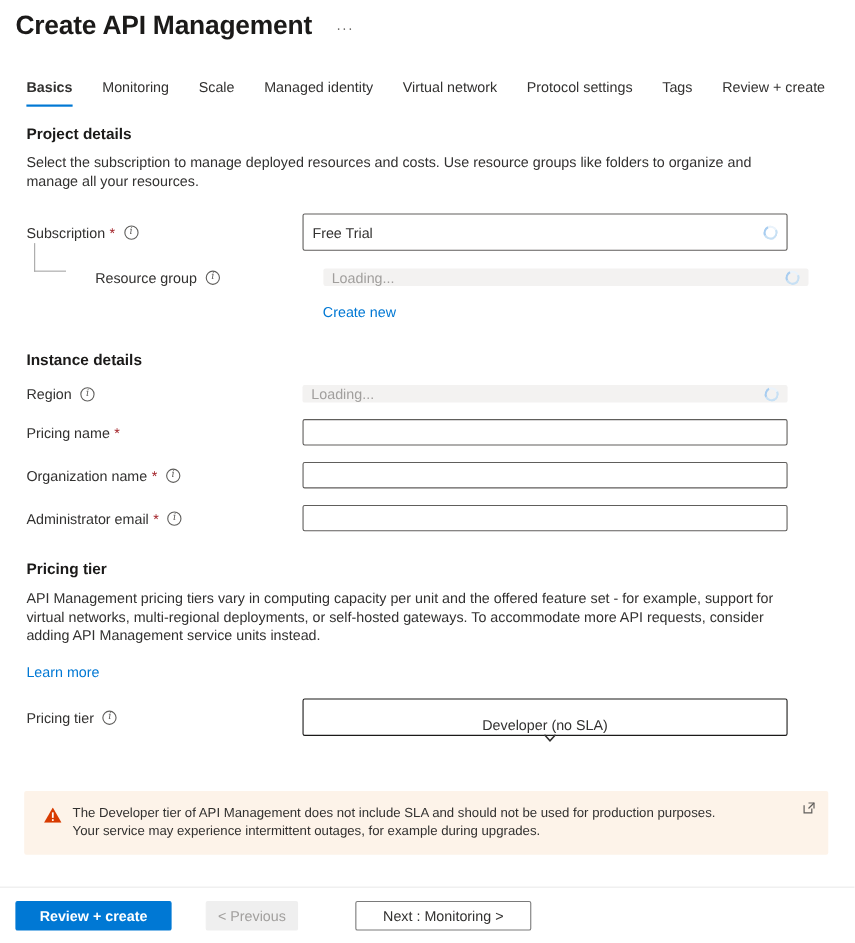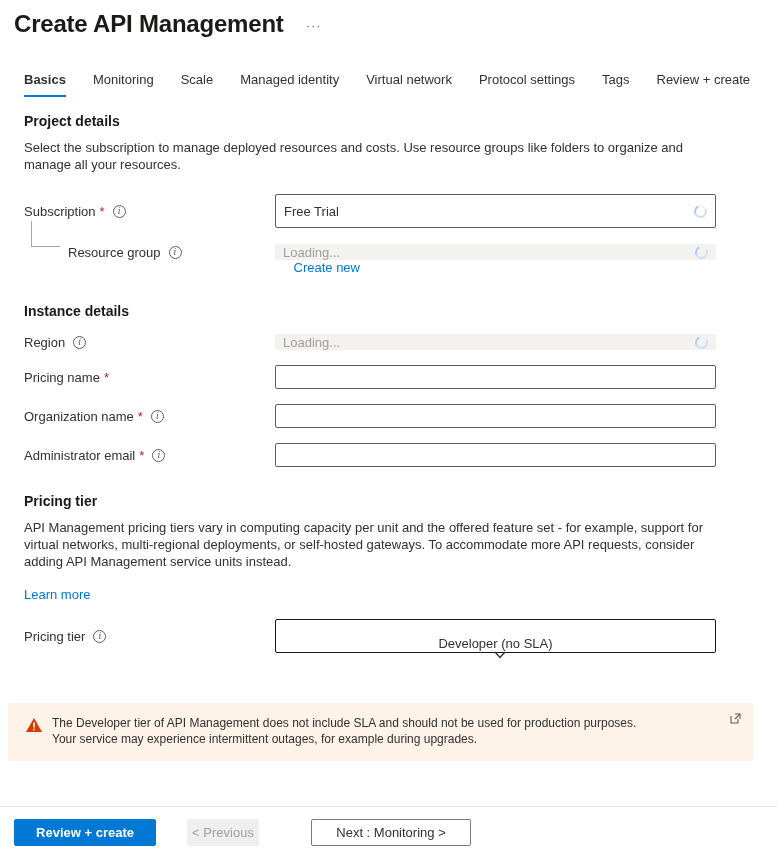--- a/index.html
+++ b/index.html
@@ -56,34 +56,34 @@
     border: 2px solid #c7e0f4; border-top-color: #eaf3fb; border-left-color: #a8cdf0;
     transform: rotate(20deg);
   }
   .connector {
     position: absolute; left: 7px; top: 27px; width: 29px; height: 26px;
     border-left: 1px solid #a6a6a6; border-bottom: 1px solid #a6a6a6;
   }
   .chevron-icon { flex: none; margin-left: 8px; display: inline-flex; }
   
   .warning-banner {
-    margin: 50px 24px 0 8px; background: #fdf3e9; border-radius: 2px;
+    margin: 50px 24px 0 22px; background: #fdf3e9; border-radius: 2px;
     padding: 12px 14px 14px 18px; position: relative; display: flex; align-items: flex-start;
   }
   .warning-triangle { flex: none; margin-top: 3px; }
   .warning-text { font-size: 12px; line-height: 16px; color: #323130; margin-left: 10px; max-width: 600px; }
   .external-link { position: absolute; top: 10px; right: 12px; cursor: pointer; display: inline-flex; }
   
   .footer {
     position: absolute; left: 0; right: 0; bottom: 0; height: 51px;
     border-top: 1px solid #eaeaea; padding: 12px 0 0 14px; display: flex; align-items: flex-start;
   }
   .btn { height: 27px; font-size: 13px; font-family: inherit; border-radius: 2px; cursor: pointer; display: inline-flex; align-items: center; justify-content: center; }
   .btn-primary { background: #0078d4; color: #ffffff; border: 1px solid #0078d4; font-weight: 700; width: 142px; }
-  .btn-disabled { background: #efefef; color: #a19f9d; border: 1px solid #efefef; width: 72px; margin-left: 31px; cursor: default; }
+  .btn-disabled { background: #efefef; color: #a19f9d; border: 1px solid #efefef; width: 84px; margin-left: 31px; cursor: default; }
   .btn-secondary { background: #ffffff; color: #323130; border: 1px solid #7a7a7a; width: 160px; margin-left: 52px; }
 </style>
 </head>
 <body>
 
 <div class="header">
   <h1 class="page-title">Create API Management</h1>
   <span class="more-dots">···</span>
 </div>
 
@@ -114,21 +114,21 @@
         <span class="info-icon">i</span>
       </div>
       <div class="field-col">
         <div class="input-box">
           <span>Free Trial</span>
           <span class="spinner"></span>
         </div>
       </div>
     </div>
 
-    <div class="form-row" style="margin-bottom:0;">
+    <div class="form-row" style="margin-bottom:16px;justify-content:center;">
       <div class="label-col indent">
         <span>Resource group</span>
         <span class="info-icon">i</span>
       </div>
       <div class="field-col">
         <div class="loading-box">
           <span>Loading...</span>
           <span class="spinner"></span>
         </div>
       </div>

